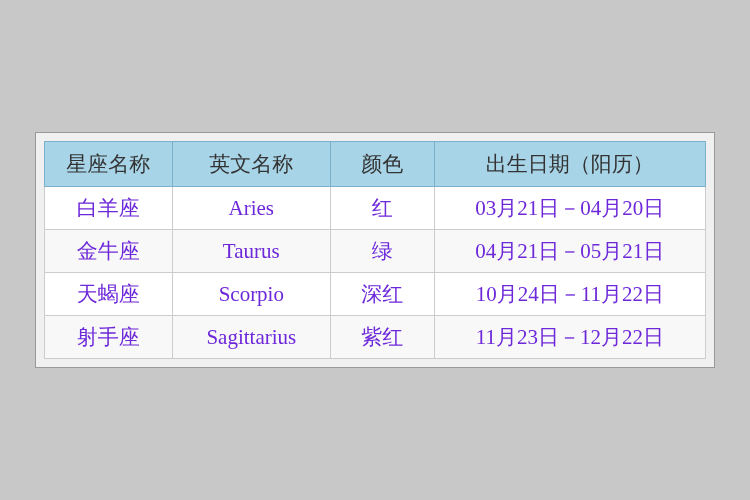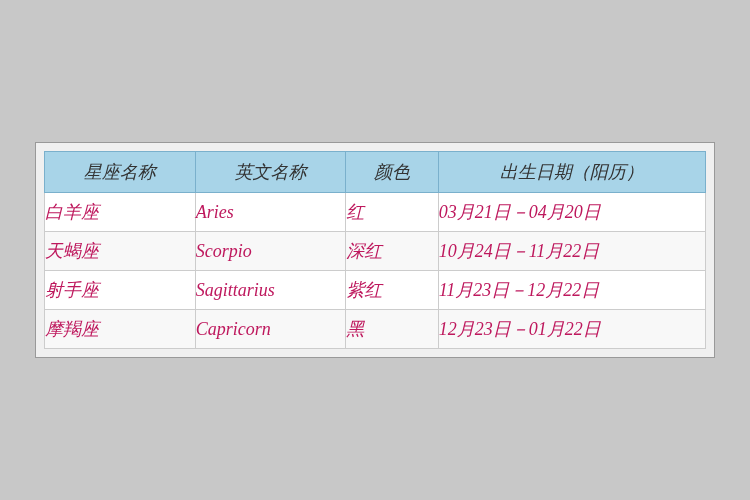--- a/index.html
+++ b/index.html
@@ -21,22 +21,21 @@
     .table-container {
       background-color: #f0f0f0;
       border: 1px solid #999;
       padding: 8px;
       width: 680px;
     }
 
     table {
       width: 100%;
       border-collapse: collapse;
-      font-size: 18px;
-      font-style: italic;
+      font-size: 21px;
     }
 
     thead tr {
       background-color: #a8d4e8;
     }
 
     thead th {
       border: 1px solid #7ab0cc;
       padding: 8px 10px;
       text-align: center;
@@ -47,22 +46,23 @@
     tbody tr {
       background-color: #ffffff;
     }
 
     tbody tr:nth-child(even) {
       background-color: #f8f8f8;
     }
 
     tbody td {
       border: 1px solid #ccc;
-      padding: 7px 0;
-      color: #be185d;
+      padding: 7px 24px;
+      text-align: center;
+      color: #6d28d9;
     }
   </style>
 </head>
 <body>
 
 <div class="table-container">
   <table>
     <thead>
       <tr>
         <th>星座名称</th>
@@ -72,32 +72,32 @@
       </tr>
     </thead>
     <tbody id="table-body">
     <tr>
           <td>白羊座</td>
           <td>Aries</td>
           <td>红</td>
           <td>03月21日－04月20日</td>
         </tr>
         <tr>
+          <td>金牛座</td>
+          <td>Taurus</td>
+          <td>绿</td>
+          <td>04月21日－05月21日</td>
+        </tr>
+        <tr>
           <td>天蝎座</td>
           <td>Scorpio</td>
           <td>深红</td>
           <td>10月24日－11月22日</td>
         </tr>
         <tr>
           <td>射手座</td>
           <td>Sagittarius</td>
           <td>紫红</td>
           <td>11月23日－12月22日</td>
         </tr>
-        <tr>
-          <td>摩羯座</td>
-          <td>Capricorn</td>
-          <td>黑</td>
-          <td>12月23日－01月22日</td>
-        </tr>
       </tbody>
   </table>
 </div>
 
 </body></html>

